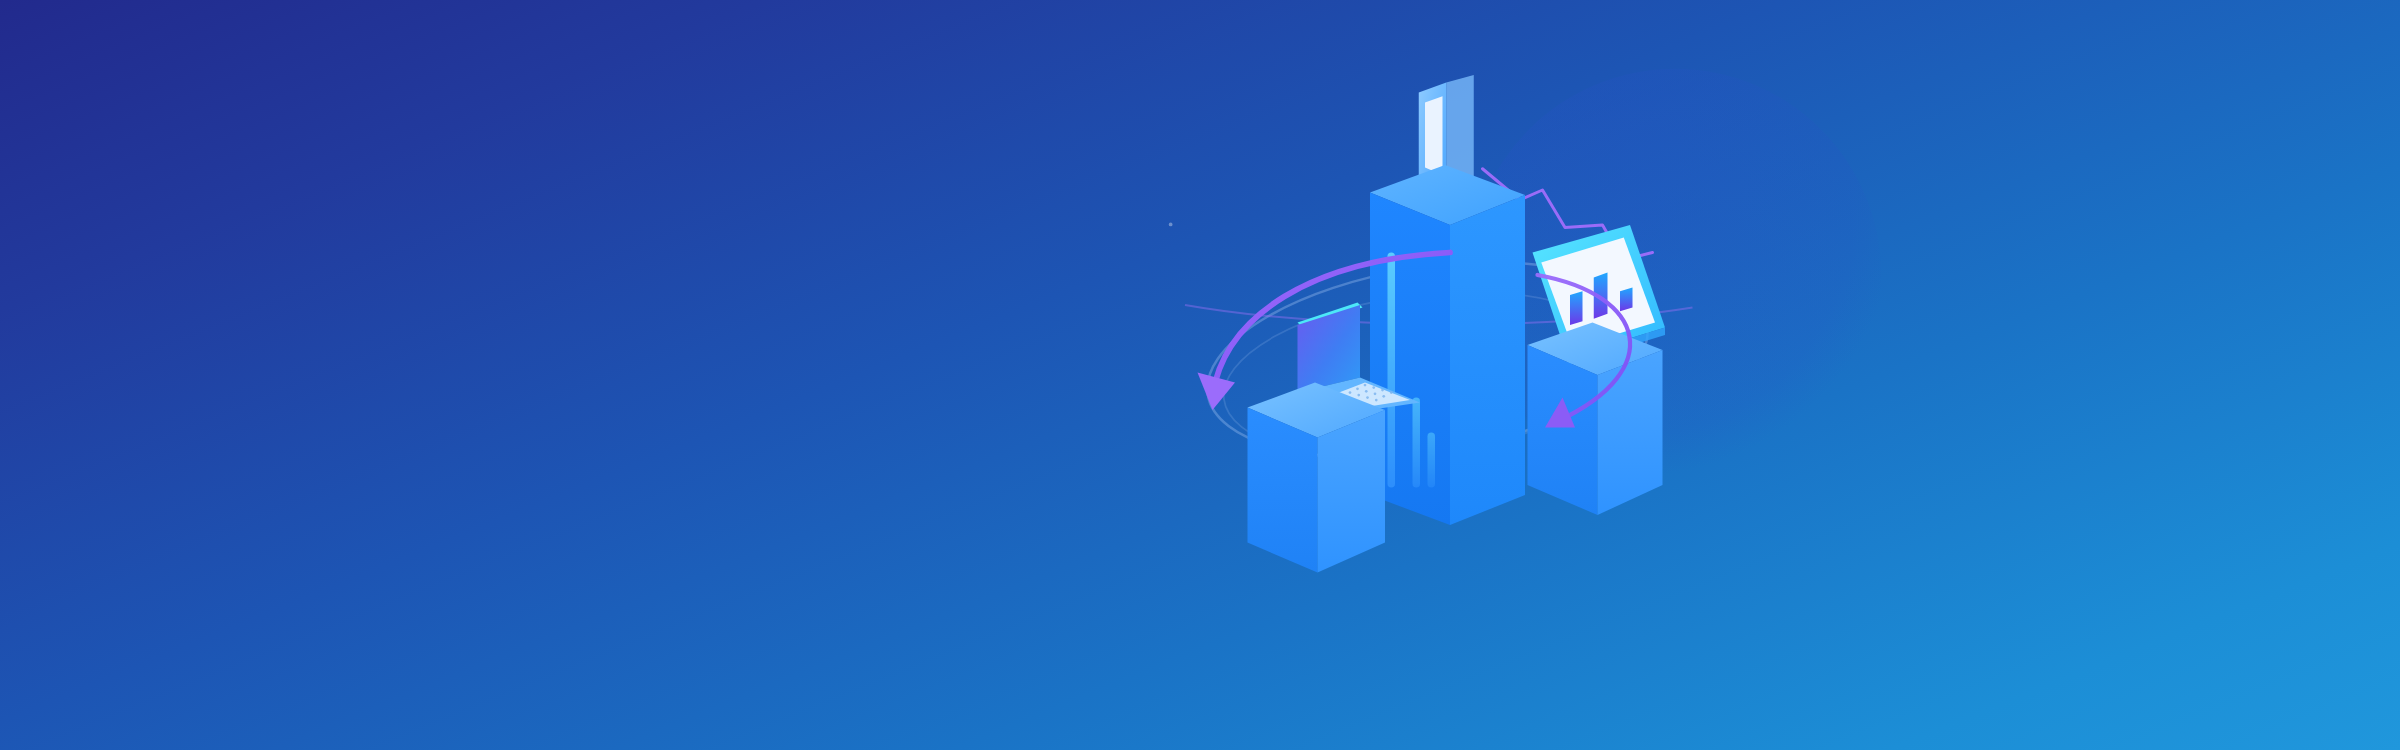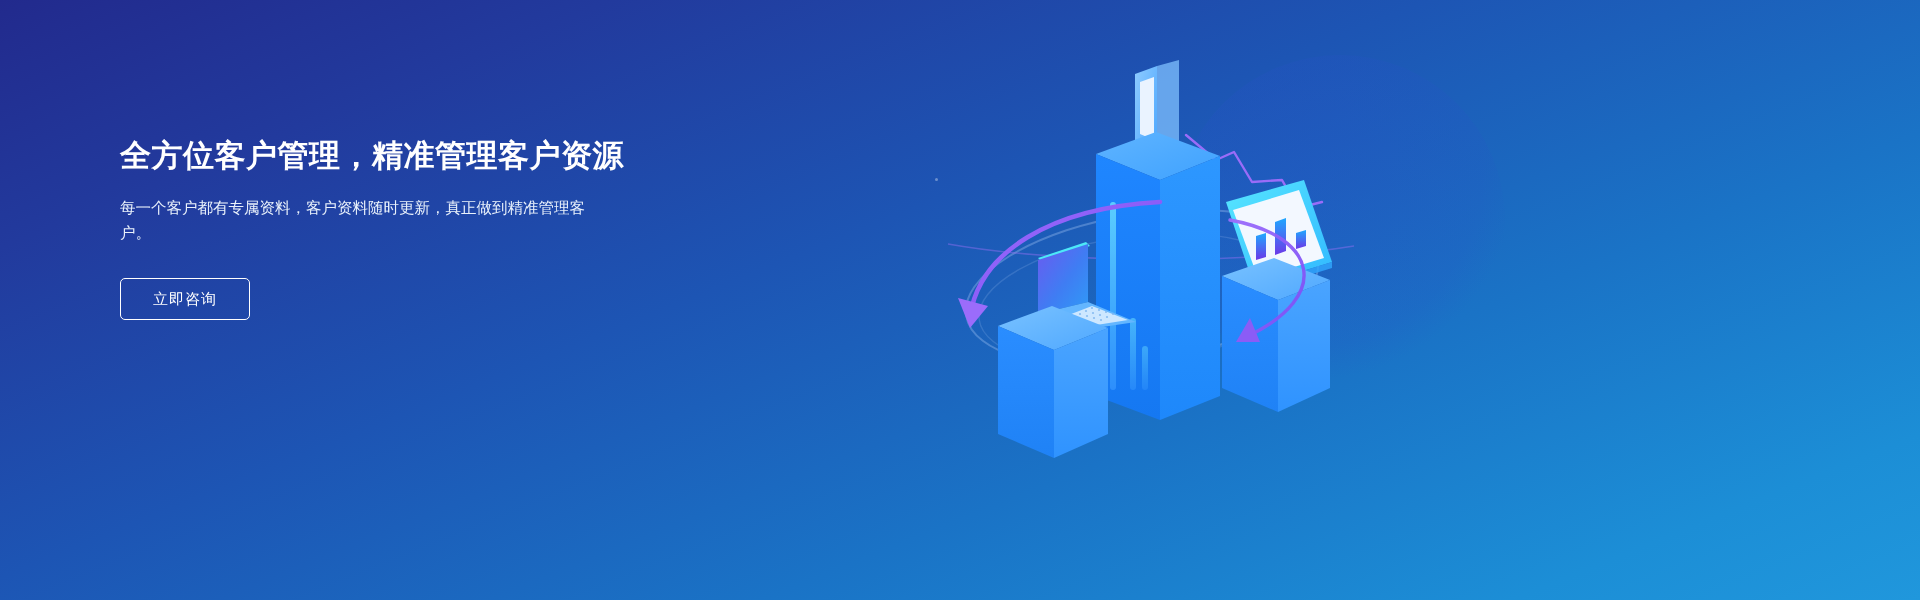--- a/index.html
+++ b/index.html
@@ -98,25 +98,20 @@
   .art svg { display: block; width: 440px; height: 440px; overflow: visible; }
 </style>
 </head>
 <body>
 
 <div class="banner">
 
   <div class="bg-circle"></div>
   <div class="bg-dot"></div>
 
-  <div class="copy">
-    <h1 class="headline">全方位客户管理，精准管理客户资源</h1>
-    <p class="subcopy">每一个客户都有专属资料，客户资料随时更新，真正做到精准管理客户。</p>
-    <button class="cta">立即咨询</button>
-  </div>
 
   <div class="art">
     <svg viewBox="0 0 440 440" xmlns="http://www.w3.org/2000/svg">
       <defs>
         <linearGradient id="gColFront" x1="0" y1="0" x2="0" y2="1">
           <stop offset="0%" stop-color="#1f86ff"></stop>
           <stop offset="100%" stop-color="#1578f2"></stop>
         </linearGradient>
         <linearGradient id="gColSide" x1="0" y1="0" x2="0" y2="1">
           <stop offset="0%" stop-color="#2d97ff"></stop>

